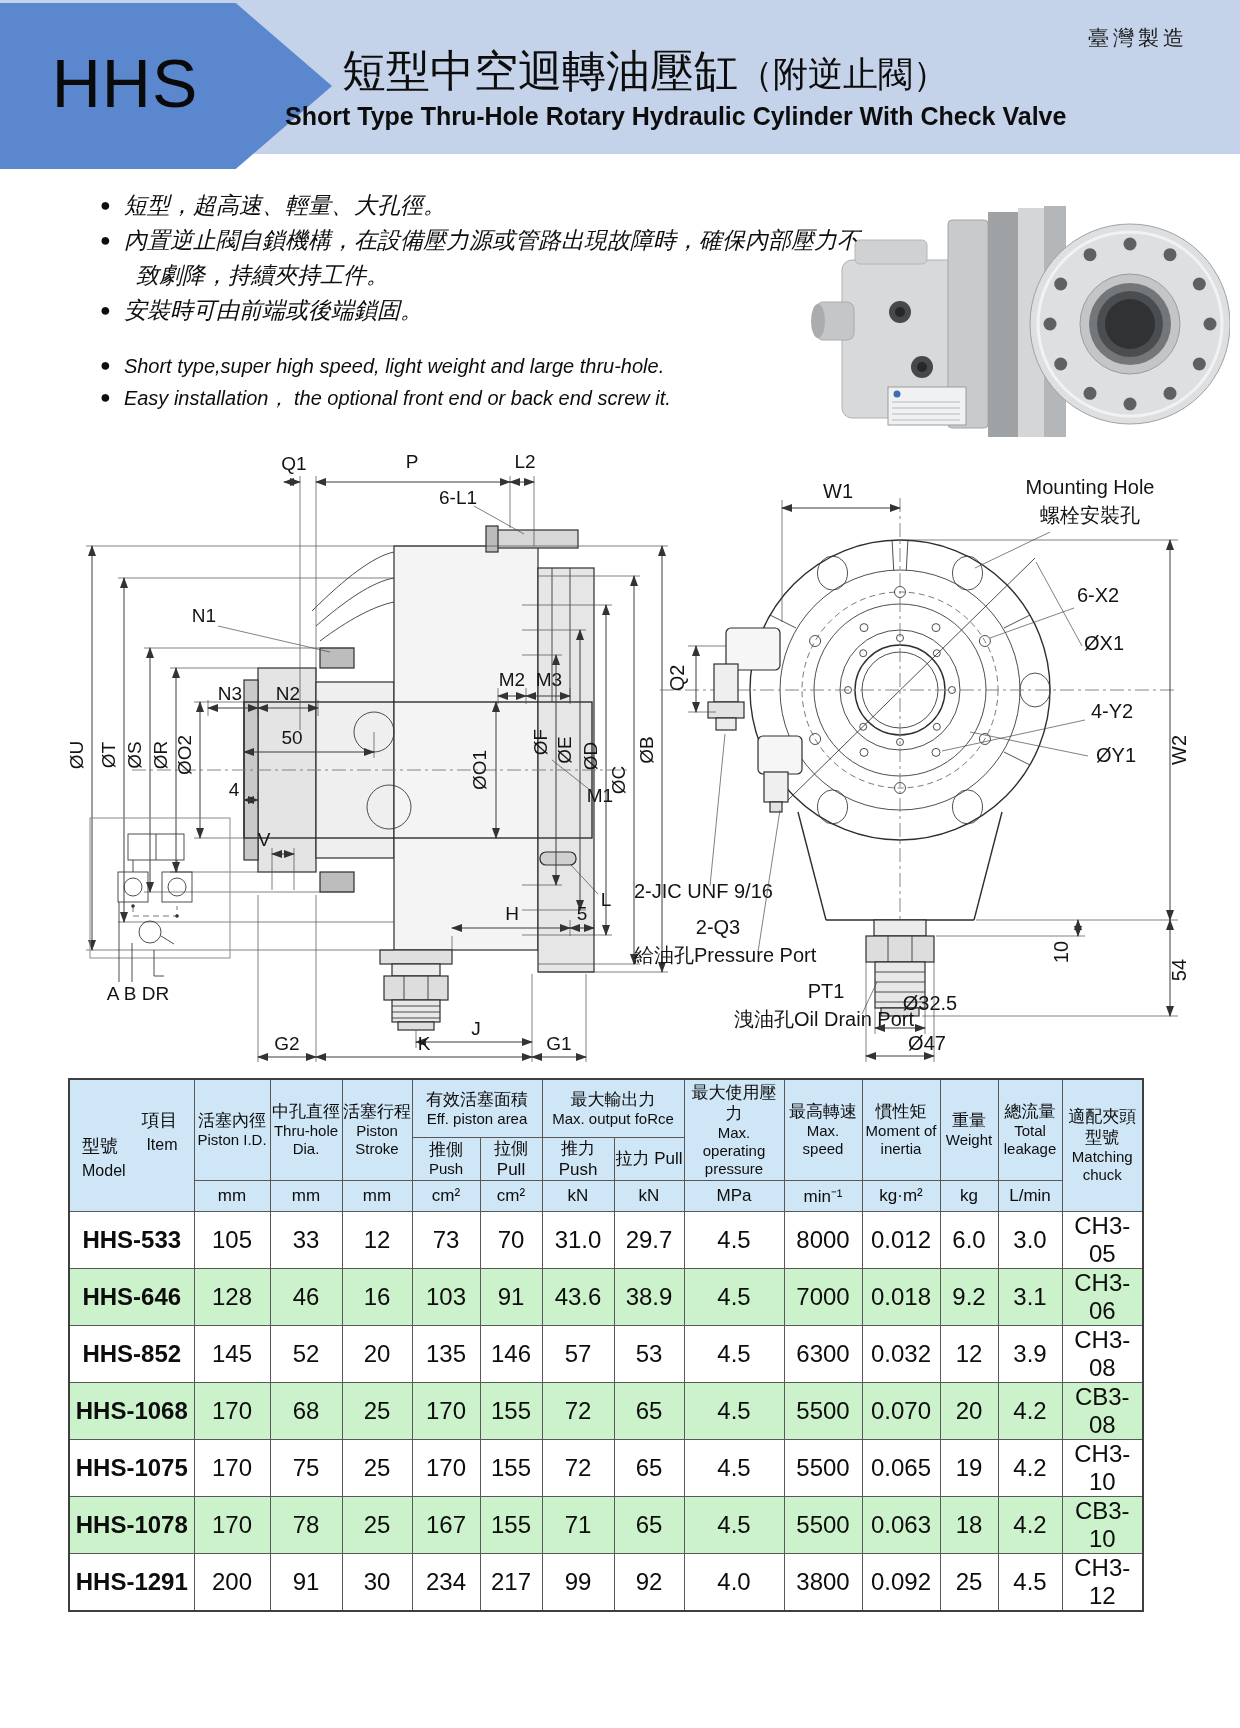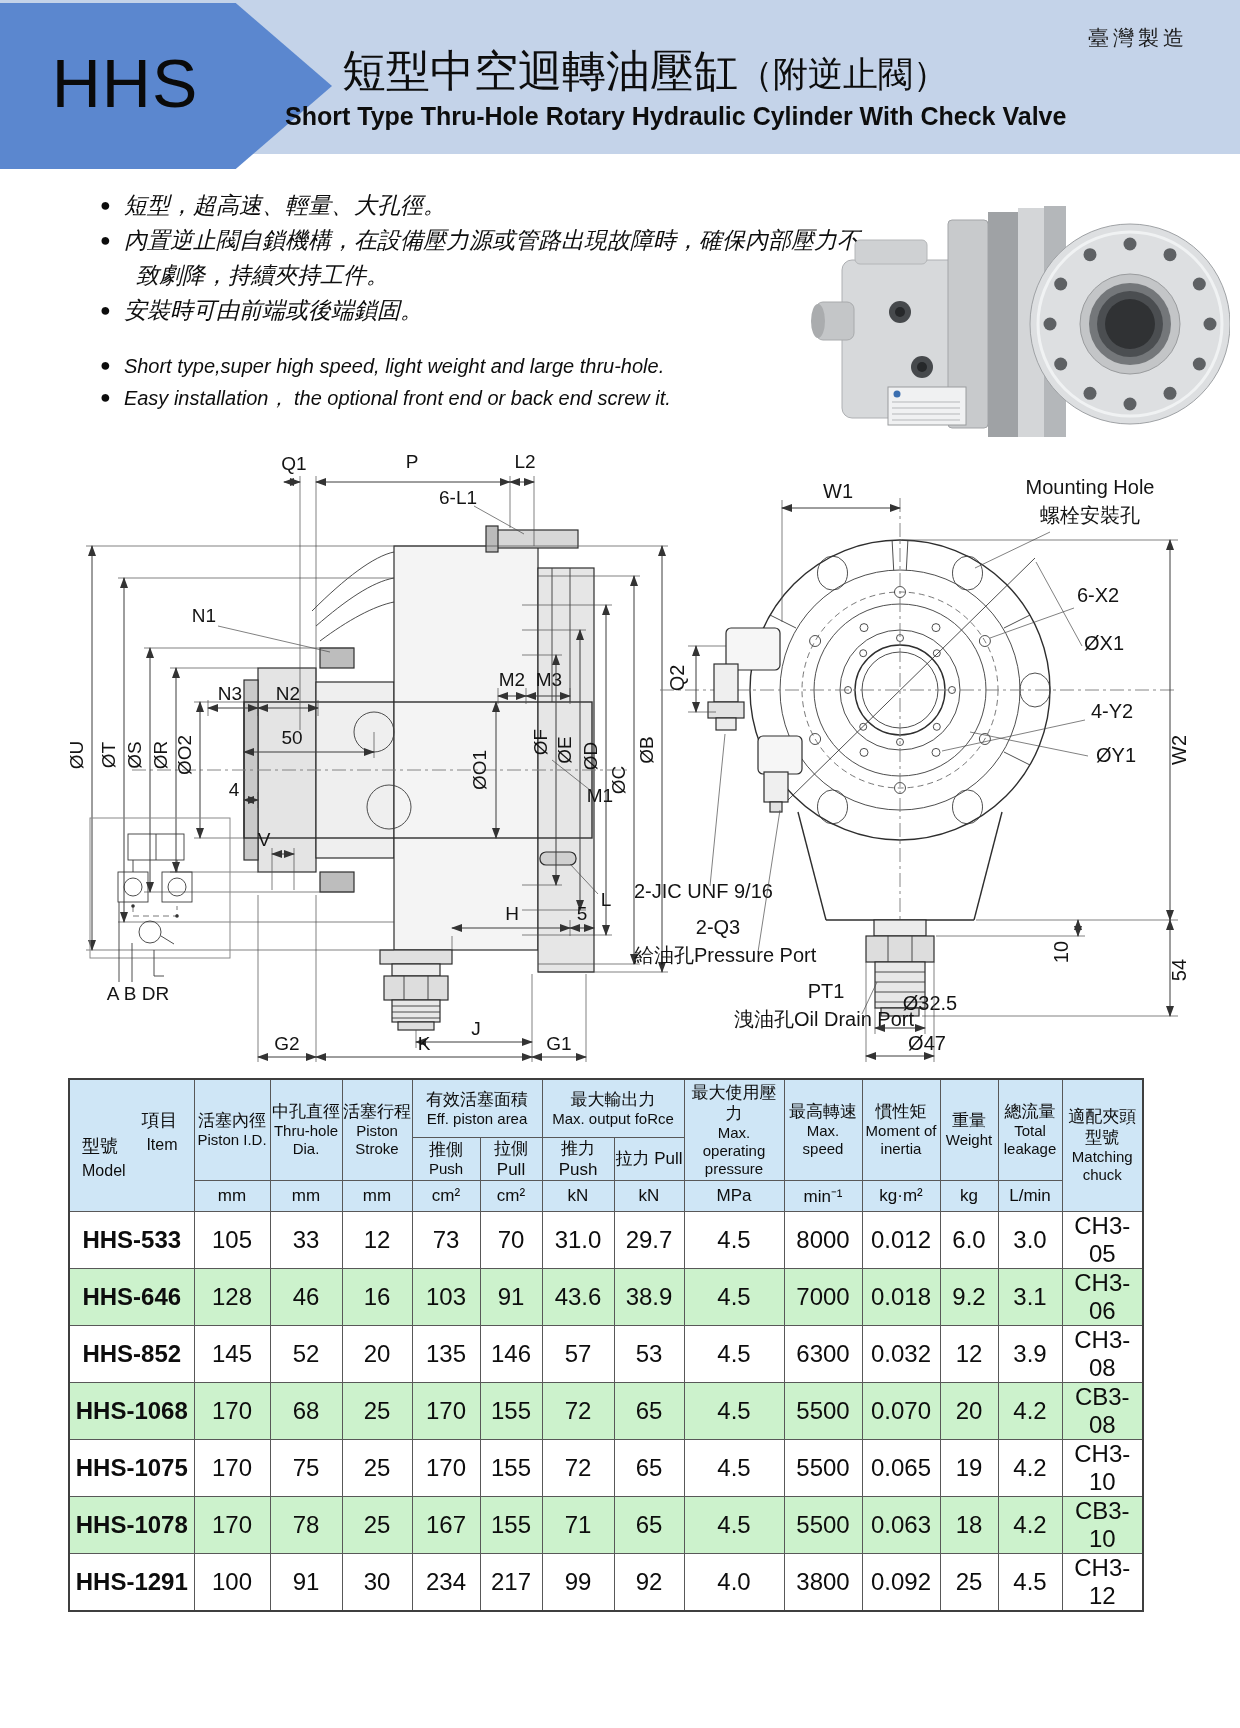--- a/index.html
+++ b/index.html
@@ -643,21 +643,21 @@
             <td>65</td>
             <td>4.5</td>
             <td>5500</td>
             <td>0.063</td>
             <td>18</td>
             <td>4.2</td>
             <td>CB3-10</td>
           </tr>
           <tr class="dr">
             <td class="model">HHS-1291</td>
-            <td>100</td>
+            <td>200</td>
             <td>91</td>
             <td>30</td>
             <td>234</td>
             <td>217</td>
             <td>99</td>
             <td>92</td>
             <td>4.0</td>
             <td>3800</td>
             <td>0.092</td>
             <td>25</td>

